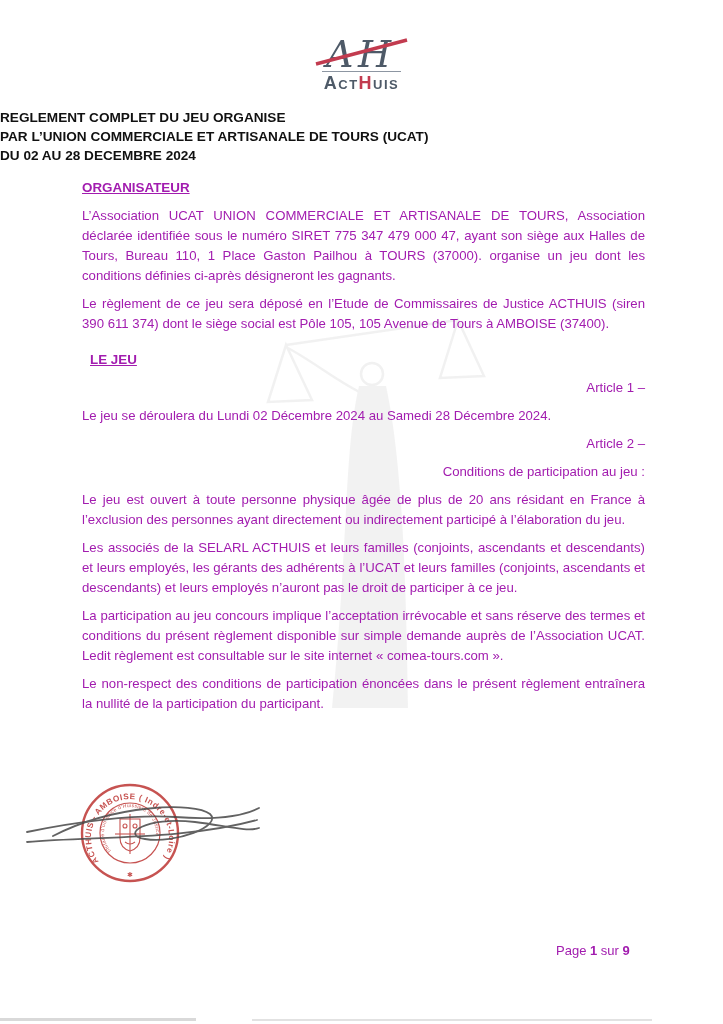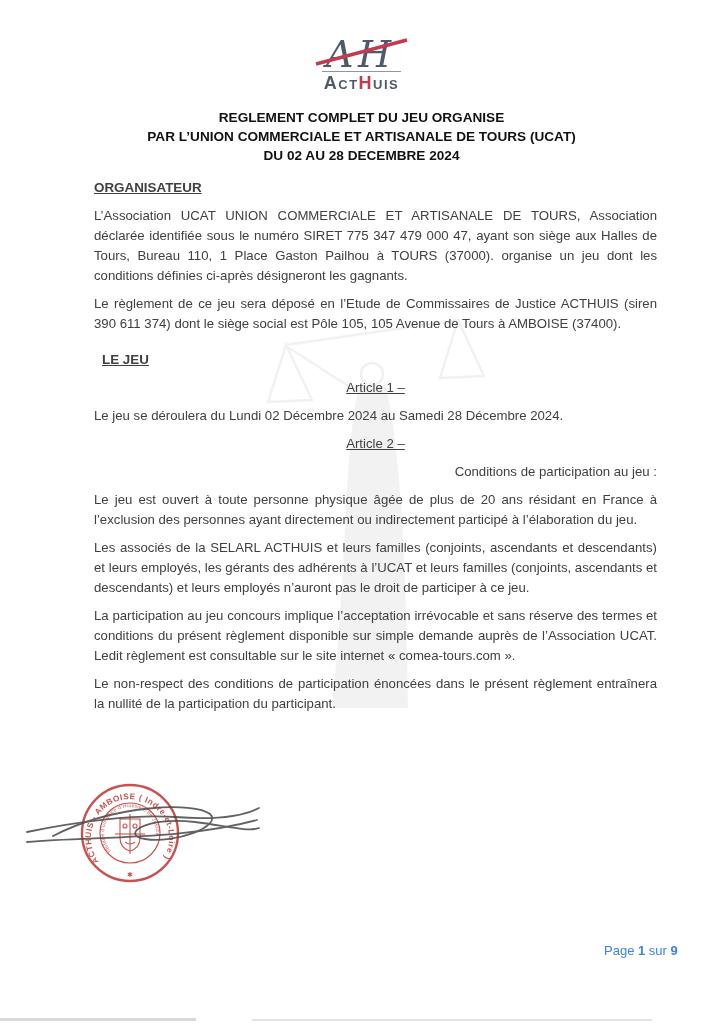--- a/index.html
+++ b/index.html
@@ -14,48 +14,48 @@
   .monogram { display:block; }
   .wordmark {
     margin-top:-2px; border-top:1.4px solid #8d96a2; padding:1px 2px 0 2px;
     font-variant:small-caps; font-size:18px; letter-spacing:1.5px;
     color:#4e5a68; font-weight:700; line-height:20px;
   }
   .wordmark .red { color:#c23b4f; }
 
   
   .title {
-    position:absolute; top:108px; left:0; right:0; text-align:center;
+    position:absolute; top:108px; left:0; right:0; text-align:left;
     font-weight:bold; font-size:13.6px; line-height:19px; color:#111111;
   }
 
   
   .doc {
-    position:absolute; top:178px; left:94px; width:563px;
-    font-size:13.2px; line-height:20px; text-align:justify; color:#404040;
+    position:absolute; top:178px; left:82px; width:563px;
+    font-size:13.2px; line-height:20px; text-align:justify; color:#a21caf;
   }
   .doc p { margin:0 0 8px 0; }
   .sec-heading {
     font-weight:bold; text-decoration:underline;
     font-size:13.4px; margin:0 0 8px 0; text-align:left;
   }
   .mt-section { margin-top:16px;margin-left:8px; }
-  .article-label { text-decoration:underline; text-align:center; }
+  .article-label { text-align:right; }
   .intro-line { text-align:right; }
 
   
   .watermark { position:absolute; left:256px; top:290px; opacity:0.07; pointer-events:none; }
 
   
   .seal-area { position:absolute; left:25px; top:778px; width:240px; height:130px; }
   .stamp { position:absolute; left:50px; top:0; opacity:0.92; }
   .signature { position:absolute; left:0; top:16px; opacity:0.85; }
 
   
-  .footer { position:absolute; left:556px; top:943px; font-size:13px; color:#3b82f6;margin-left:48px; }
+  .footer { position:absolute; left:556px; top:943px; font-size:13px; color:#a21caf; }
   .footer .b { font-weight:bold; }
 
   
   .scanline-a { position:absolute; left:0; top:1018px; width:196px; height:3px;
                 background:#b9b9b9; opacity:0.55; }
   .scanline-b { position:absolute; left:252px; top:1019px; width:400px; height:2px;
                 background:#c6c6c6; opacity:0.5; }
 </style>
 </head>
 <body>

